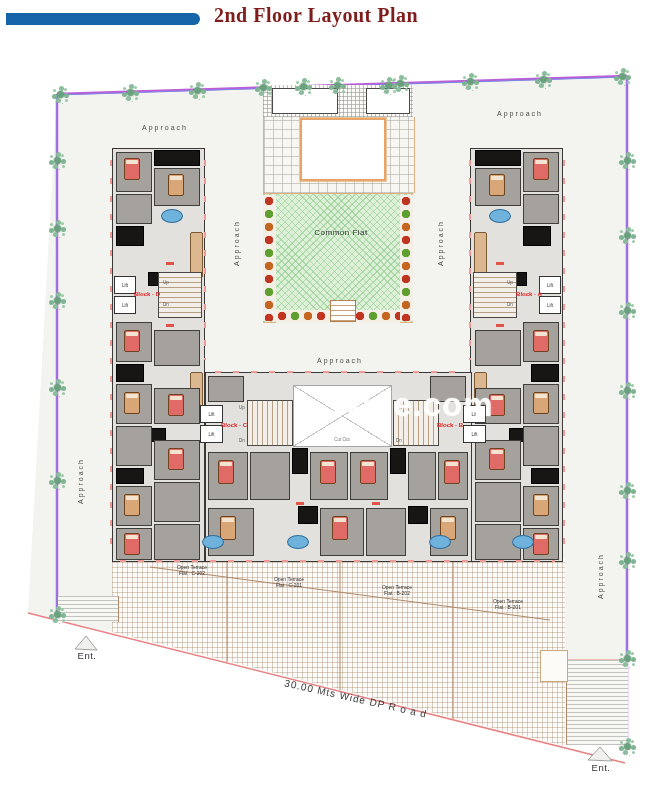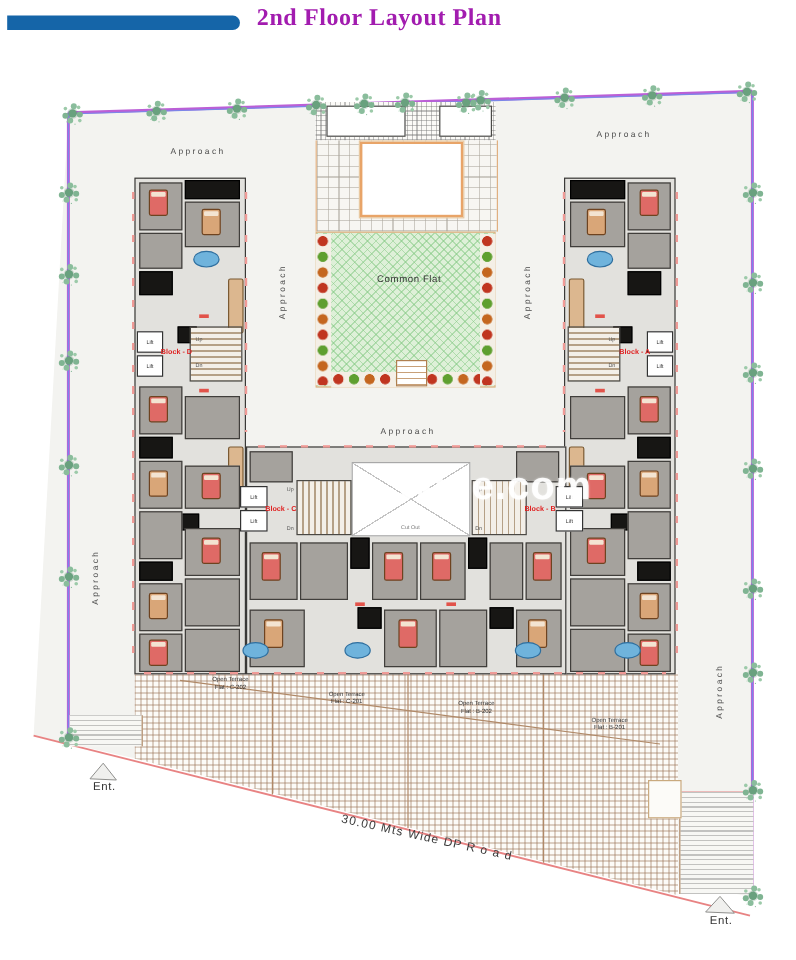--- a/index.html
+++ b/index.html
@@ -2,21 +2,21 @@
 <html><head>
 <meta charset="utf-8">
 <style>
   html,body{margin:0;padding:0;background:#fff;}
   #canvas{position:relative;width:663px;height:800px;background:#ffffff;overflow:hidden;
           font-family:"Liberation Sans",sans-serif;}
   .abs{position:absolute;}
   
   #hdr-bar{left:6px;top:13px;width:194px;height:12px;background:#1565a8;border-radius:0 7px 7px 0;}
   #hdr-title{left:214px;top:4px;font-family:"Liberation Serif",serif;font-weight:bold;
-             font-size:20px;color:#a21caf;letter-spacing:.5px;}
+             font-size:20px;color:#7f1d1d;letter-spacing:.5px;}
   
   .lbl{position:absolute;font-size:7px;line-height:1;color:#4a4a4a;letter-spacing:2px;white-space:nowrap;}
   .ctr{transform:translate(-50%,-50%);}
   .vert{transform:translate(-50%,-50%) rotate(-90deg);}
   .tinyl{font-size:4.5px;letter-spacing:0;color:#555;}
   .blocklbl{position:absolute;font-size:6px;font-weight:bold;color:#e02020;letter-spacing:0;
             white-space:nowrap;transform:translate(-50%,-50%);}
   .terrlbl{position:absolute;font-size:5px;line-height:1.25;color:#333;text-align:center;
            transform:translate(-50%,-50%);letter-spacing:0;white-space:nowrap;}
   

